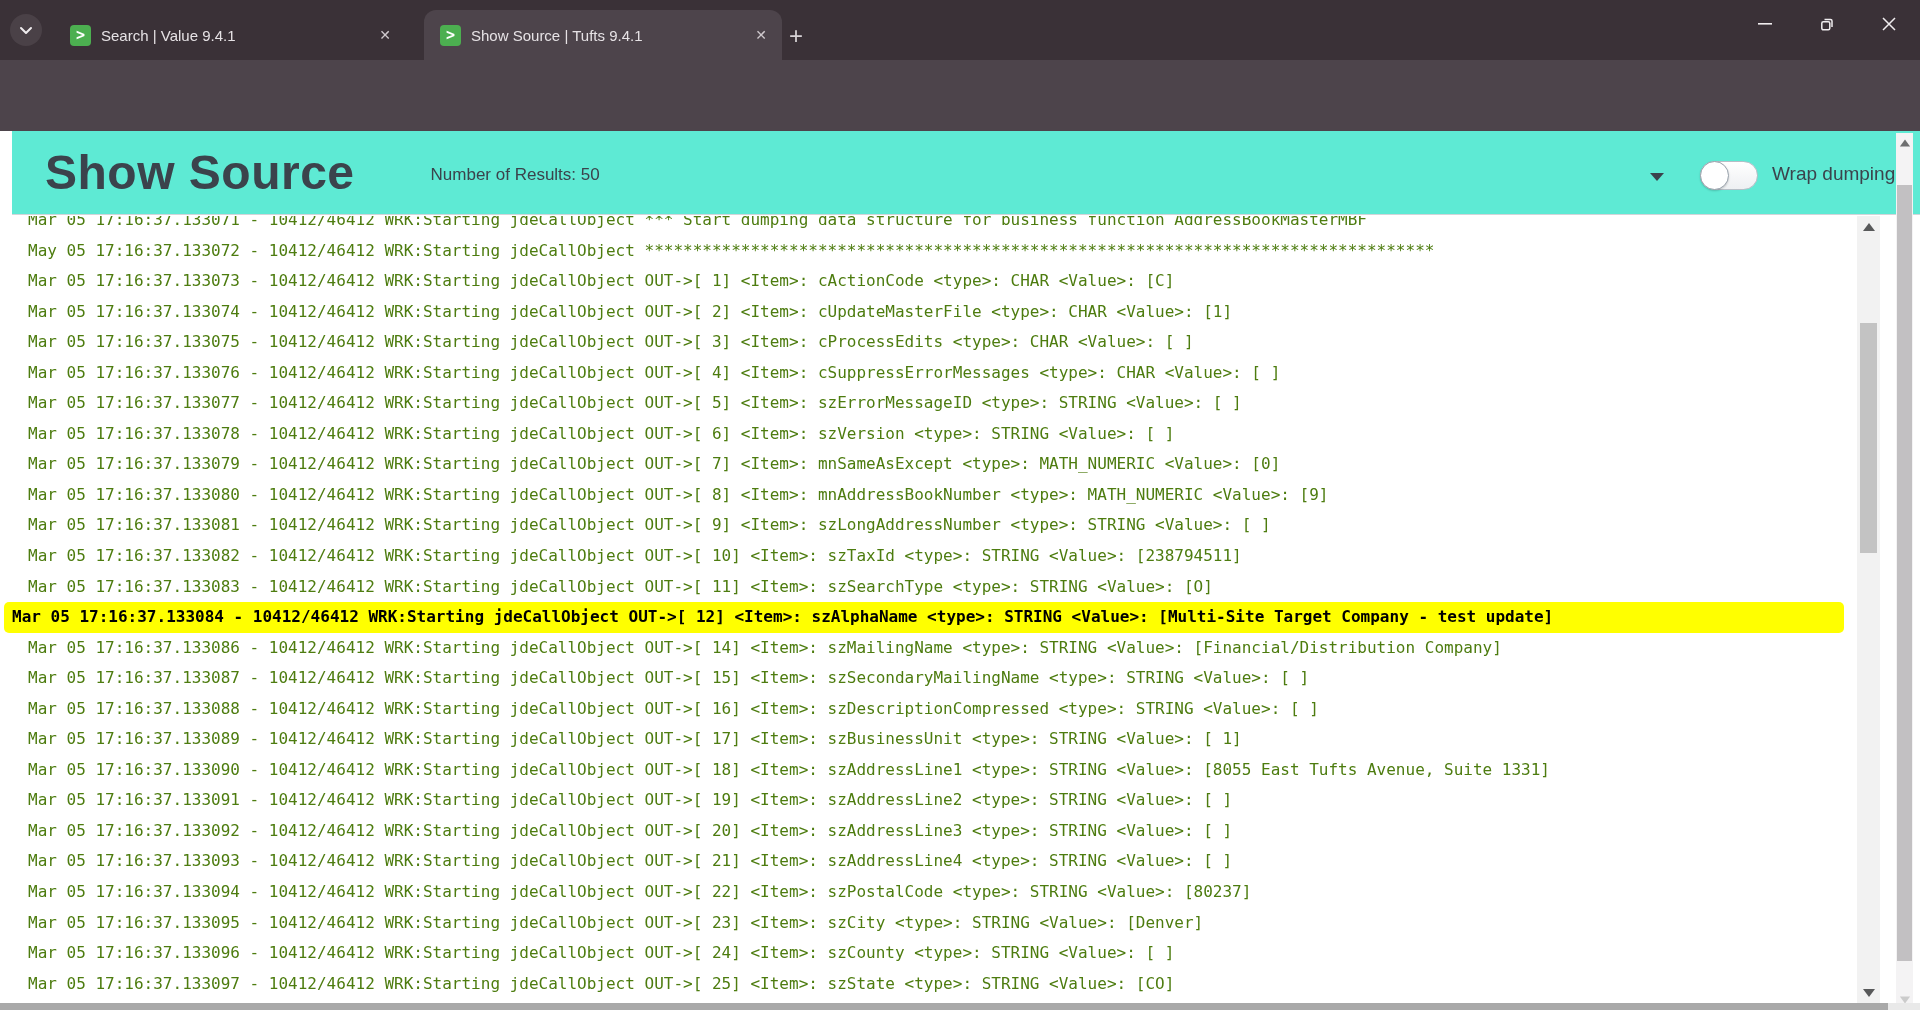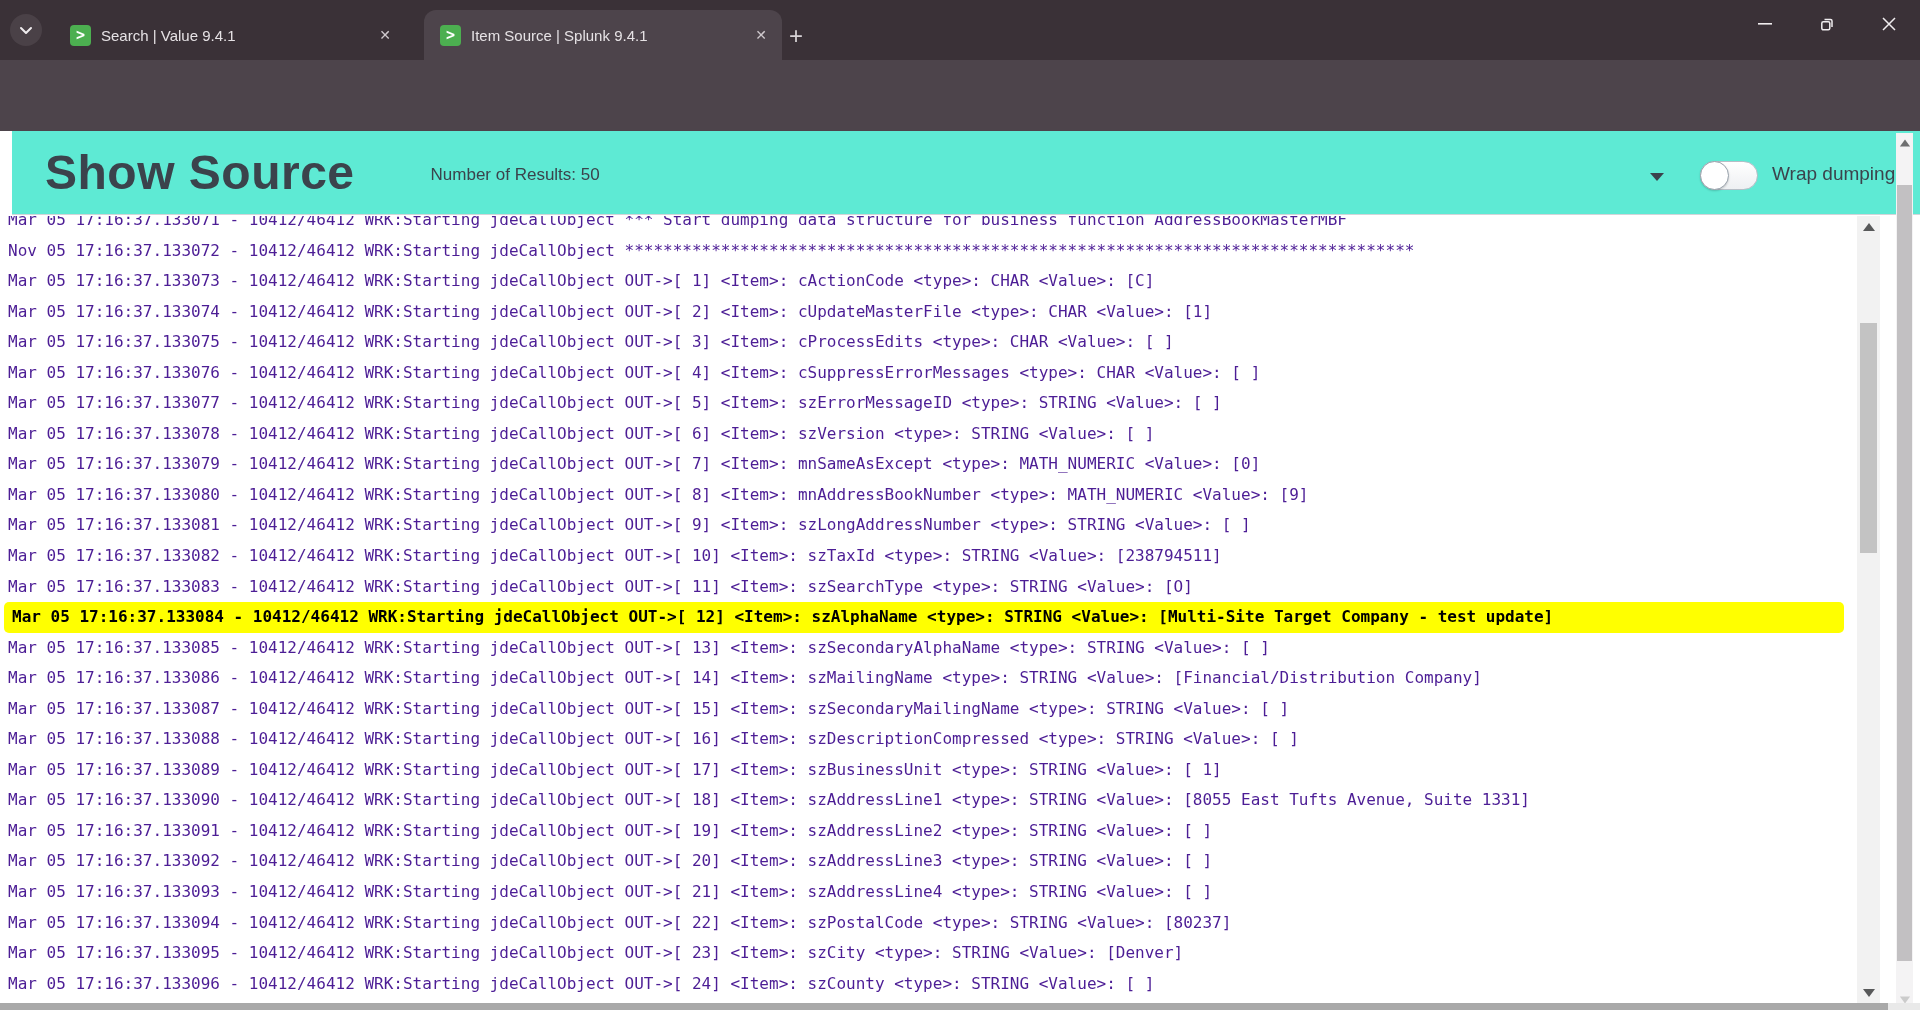--- a/index.html
+++ b/index.html
@@ -44,21 +44,21 @@
   .pagetitle { margin-left:33px; font-size:48px; font-weight:bold; letter-spacing:.5px; color:#3b434c; }
   .results { margin-left:76px; font-size:17px; color:#3b434c; margin-top:4px; }
   .caret { position:absolute; left:1638px; top:42px; width:0; height:0; border-left:7px solid transparent; border-right:7px solid transparent; border-top:8px solid #3b434c; }
   .toggle { position:absolute; left:1688px; top:30px; width:58px; height:29px; border:1px solid #b6bec6; border-radius:15px; background:linear-gradient(180deg,#ffffff,#eef0f2); }
   .knob { position:absolute; left:-1px; top:-1px; width:29px; height:29px; border-radius:15px; background:#ffffff; border:1px solid #97a1ab; box-shadow:0 1px 2px rgba(0,0,0,.18); }
   .wraplabel { position:absolute; left:1760px; top:32px; font-size:19px; color:#3b434c; }
 
   
   .logwrap { position:absolute; left:0; top:85px; width:1856px; height:794px; overflow:hidden; }
   .loglines { position:absolute; left:0; top:-11px; }
-  .logline { height:30.55px; line-height:30.55px; padding-left:8px; font-family:"DejaVu Sans Mono", monospace; font-size:16px; color:#4c1d95; white-space:pre; }
+  .logline { height:30.55px; line-height:30.55px; padding-left:28px; font-family:"DejaVu Sans Mono", monospace; font-size:16px; color:#4d7c0f; white-space:pre; }
   .logline.hl { background:#ffff00; color:#000000; font-weight:bold; width:1840px; margin-left:4px; padding-left:8px; border-radius:5px; }
 
   
   .sb-tri-up { width:0; height:0; border-left:6px solid transparent; border-right:6px solid transparent; border-bottom:8px solid #58595a; }
   .sb-tri-down { width:0; height:0; border-left:6px solid transparent; border-right:6px solid transparent; border-top:8px solid #58595a; }
   .sb-inner { position:absolute; left:1857px; top:216px; width:23px; height:788px; background:#f2f2f2; }
   .sb-inner .btn { position:absolute; left:0; width:23px; height:22px; display:flex; align-items:center; justify-content:center; }
   .sb-inner .thumb { position:absolute; left:3px; top:107px; width:17px; height:230px; background:#c3c3c3; }
   .sb-outer { position:absolute; left:1896px; top:133px; width:17px; height:877px; background:#f4f3f4; }
   .sb-outer .btn { position:absolute; left:0; width:17px; height:20px; display:flex; align-items:center; justify-content:center; }
@@ -83,21 +83,21 @@
     </div>
 
     <div class="tab inactive">
       <div class="favicon">&gt;</div>
       <div class="tabtitle">Search | Value 9.4.1</div>
       <div class="tabclose">✕</div>
     </div>
 
     <div class="tab active">
       <div class="favicon">&gt;</div>
-      <div class="tabtitle">Item Source | Splunk 9.4.1</div>
+      <div class="tabtitle">Show Source | Tufts 9.4.1</div>
       <div class="tabclose">✕</div>
     </div>
 
     <div class="newtab">+</div>
 
     <div class="wincontrols">
       <div class="winbtn">
         <svg width="14" height="2" viewBox="0 0 14 2">
             <rect width="14" height="1.6" fill="#f0edef"></rect>
           </svg>
@@ -163,34 +163,33 @@
       <div class="caret"></div>
       <div class="toggle">
           <div class="knob"></div>
         </div>
       <div class="wraplabel">Wrap dumping</div>
     </div>
 
     <div class="logwrap">
       <div class="loglines">
           <div class="logline">Mar 05 17:16:37.133071 - 10412/46412 WRK:Starting jdeCallObject *** Start dumping data structure for business function AddressBookMasterMBF</div>
-          <div class="logline">Nov 05 17:16:37.133072 - 10412/46412 WRK:Starting jdeCallObject **********************************************************************************</div>
+          <div class="logline">May 05 17:16:37.133072 - 10412/46412 WRK:Starting jdeCallObject **********************************************************************************</div>
           <div class="logline">Mar 05 17:16:37.133073 - 10412/46412 WRK:Starting jdeCallObject OUT-&gt;[ 1] &lt;Item&gt;: cActionCode &lt;type&gt;: CHAR &lt;Value&gt;: [C]</div>
           <div class="logline">Mar 05 17:16:37.133074 - 10412/46412 WRK:Starting jdeCallObject OUT-&gt;[ 2] &lt;Item&gt;: cUpdateMasterFile &lt;type&gt;: CHAR &lt;Value&gt;: [1]</div>
           <div class="logline">Mar 05 17:16:37.133075 - 10412/46412 WRK:Starting jdeCallObject OUT-&gt;[ 3] &lt;Item&gt;: cProcessEdits &lt;type&gt;: CHAR &lt;Value&gt;: [ ]</div>
           <div class="logline">Mar 05 17:16:37.133076 - 10412/46412 WRK:Starting jdeCallObject OUT-&gt;[ 4] &lt;Item&gt;: cSuppressErrorMessages &lt;type&gt;: CHAR &lt;Value&gt;: [ ]</div>
           <div class="logline">Mar 05 17:16:37.133077 - 10412/46412 WRK:Starting jdeCallObject OUT-&gt;[ 5] &lt;Item&gt;: szErrorMessageID &lt;type&gt;: STRING &lt;Value&gt;: [ ]</div>
           <div class="logline">Mar 05 17:16:37.133078 - 10412/46412 WRK:Starting jdeCallObject OUT-&gt;[ 6] &lt;Item&gt;: szVersion &lt;type&gt;: STRING &lt;Value&gt;: [ ]</div>
           <div class="logline">Mar 05 17:16:37.133079 - 10412/46412 WRK:Starting jdeCallObject OUT-&gt;[ 7] &lt;Item&gt;: mnSameAsExcept &lt;type&gt;: MATH_NUMERIC &lt;Value&gt;: [0]</div>
           <div class="logline">Mar 05 17:16:37.133080 - 10412/46412 WRK:Starting jdeCallObject OUT-&gt;[ 8] &lt;Item&gt;: mnAddressBookNumber &lt;type&gt;: MATH_NUMERIC &lt;Value&gt;: [9]</div>
           <div class="logline">Mar 05 17:16:37.133081 - 10412/46412 WRK:Starting jdeCallObject OUT-&gt;[ 9] &lt;Item&gt;: szLongAddressNumber &lt;type&gt;: STRING &lt;Value&gt;: [ ]</div>
           <div class="logline">Mar 05 17:16:37.133082 - 10412/46412 WRK:Starting jdeCallObject OUT-&gt;[ 10] &lt;Item&gt;: szTaxId &lt;type&gt;: STRING &lt;Value&gt;: [238794511]</div>
           <div class="logline">Mar 05 17:16:37.133083 - 10412/46412 WRK:Starting jdeCallObject OUT-&gt;[ 11] &lt;Item&gt;: szSearchType &lt;type&gt;: STRING &lt;Value&gt;: [O]</div>
           <div class="logline hl">Mar 05 17:16:37.133084 - 10412/46412 WRK:Starting jdeCallObject OUT-&gt;[ 12] &lt;Item&gt;: szAlphaName &lt;type&gt;: STRING &lt;Value&gt;: [Multi-Site Target Company - test update]</div>
-          <div class="logline">Mar 05 17:16:37.133085 - 10412/46412 WRK:Starting jdeCallObject OUT-&gt;[ 13] &lt;Item&gt;: szSecondaryAlphaName &lt;type&gt;: STRING &lt;Value&gt;: [ ]</div>
           <div class="logline">Mar 05 17:16:37.133086 - 10412/46412 WRK:Starting jdeCallObject OUT-&gt;[ 14] &lt;Item&gt;: szMailingName &lt;type&gt;: STRING &lt;Value&gt;: [Financial/Distribution Company]</div>
           <div class="logline">Mar 05 17:16:37.133087 - 10412/46412 WRK:Starting jdeCallObject OUT-&gt;[ 15] &lt;Item&gt;: szSecondaryMailingName &lt;type&gt;: STRING &lt;Value&gt;: [ ]</div>
           <div class="logline">Mar 05 17:16:37.133088 - 10412/46412 WRK:Starting jdeCallObject OUT-&gt;[ 16] &lt;Item&gt;: szDescriptionCompressed &lt;type&gt;: STRING &lt;Value&gt;: [ ]</div>
           <div class="logline">Mar 05 17:16:37.133089 - 10412/46412 WRK:Starting jdeCallObject OUT-&gt;[ 17] &lt;Item&gt;: szBusinessUnit &lt;type&gt;: STRING &lt;Value&gt;: [ 1]</div>
           <div class="logline">Mar 05 17:16:37.133090 - 10412/46412 WRK:Starting jdeCallObject OUT-&gt;[ 18] &lt;Item&gt;: szAddressLine1 &lt;type&gt;: STRING &lt;Value&gt;: [8055 East Tufts Avenue, Suite 1331]</div>
           <div class="logline">Mar 05 17:16:37.133091 - 10412/46412 WRK:Starting jdeCallObject OUT-&gt;[ 19] &lt;Item&gt;: szAddressLine2 &lt;type&gt;: STRING &lt;Value&gt;: [ ]</div>
           <div class="logline">Mar 05 17:16:37.133092 - 10412/46412 WRK:Starting jdeCallObject OUT-&gt;[ 20] &lt;Item&gt;: szAddressLine3 &lt;type&gt;: STRING &lt;Value&gt;: [ ]</div>
           <div class="logline">Mar 05 17:16:37.133093 - 10412/46412 WRK:Starting jdeCallObject OUT-&gt;[ 21] &lt;Item&gt;: szAddressLine4 &lt;type&gt;: STRING &lt;Value&gt;: [ ]</div>
           <div class="logline">Mar 05 17:16:37.133094 - 10412/46412 WRK:Starting jdeCallObject OUT-&gt;[ 22] &lt;Item&gt;: szPostalCode &lt;type&gt;: STRING &lt;Value&gt;: [80237]</div>
           <div class="logline">Mar 05 17:16:37.133095 - 10412/46412 WRK:Starting jdeCallObject OUT-&gt;[ 23] &lt;Item&gt;: szCity &lt;type&gt;: STRING &lt;Value&gt;: [Denver]</div>

